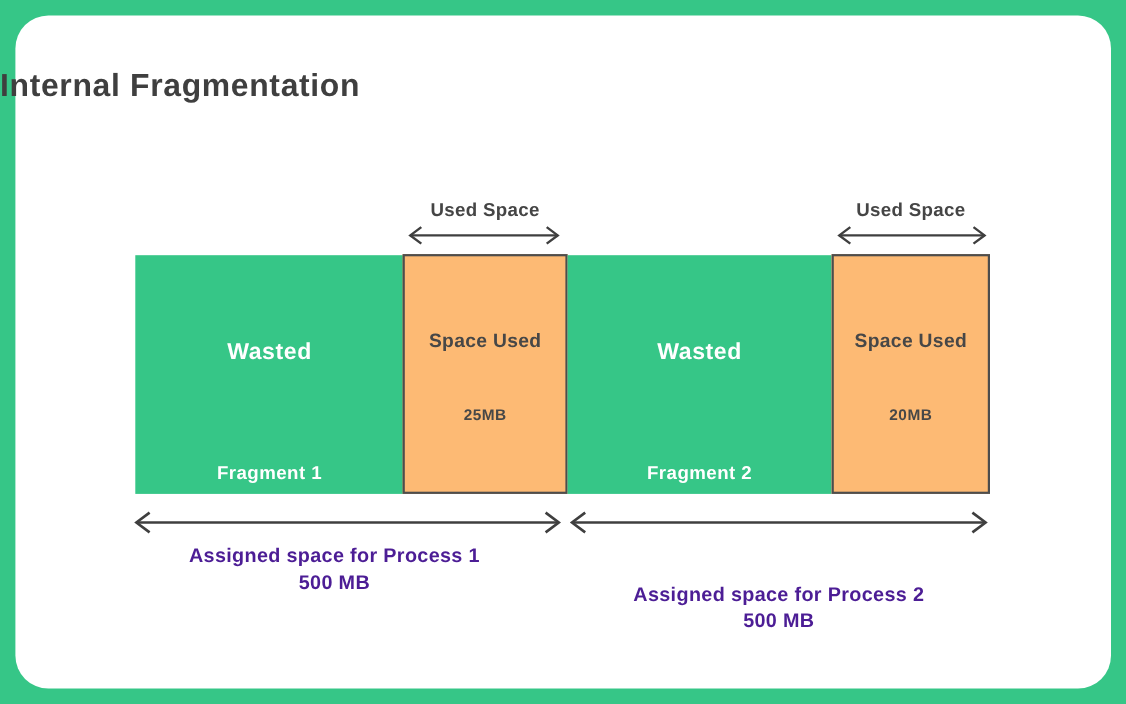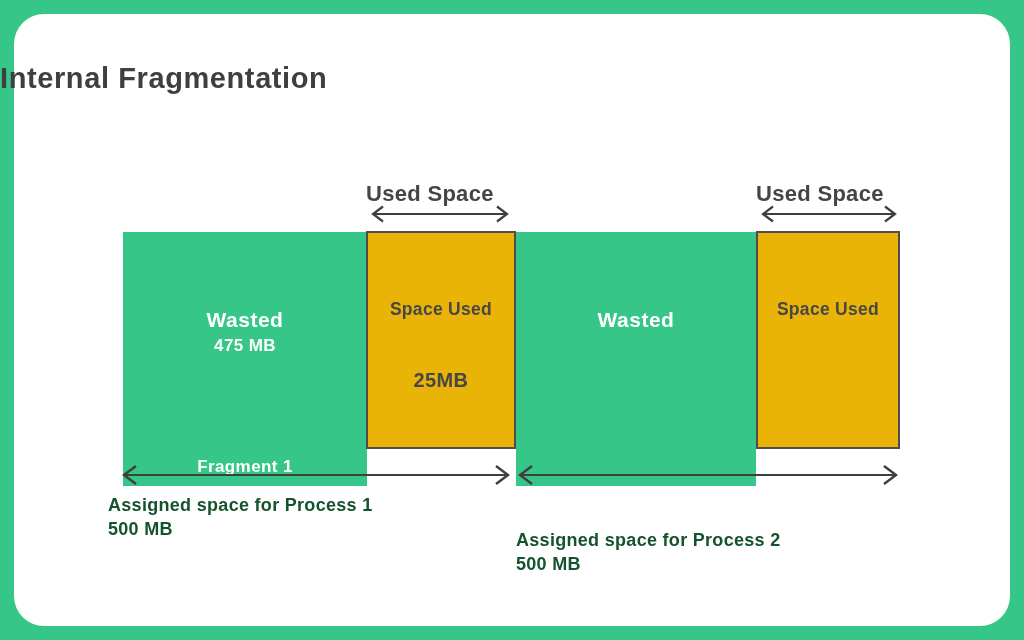--- a/index.html
+++ b/index.html
@@ -18,53 +18,53 @@
   .frame{position:absolute;inset:0;}
   .card{
     position:absolute;left:14px;top:14px;width:996px;height:612px;
     background:var(--card-bg,#fff);border-radius:30px;
   }
   .title{
     position:absolute;top:62px;left:0;width:1024px;text-align:left;
     font-size:29px;font-weight:700;letter-spacing:.6px;color:var(--text-dark,#3F3F3F);
   }
   
-  .block{position:absolute;top:232px;height:254px;}
+  .block{position:absolute;top:232px;height:217px;}
   .block.green{background:var(--accent-green,#36C687);}
   .block.white{
-    top:231px;height:218px;background:#eab308;
+    top:231px;height:218px;background:#fdba74;
     border:2px solid var(--block-border,#4D4D4D);
   }
   .b-g1{left:123px;width:244px;}
   .b-w1{left:366px;width:150px;}
   .b-g2{left:516px;width:240px;}
   .b-w2{left:756px;width:144px;}
   .block .line{position:absolute;left:0;width:100%;text-align:center;}
   .wasted-title{top:76px;font-size:21px;font-weight:700;color:#fff;letter-spacing:.5px;}
   .wasted-amount{top:104px;font-size:17px;font-weight:700;color:#fff;letter-spacing:.4px;}
   .fragment-name{bottom:9px;font-size:17px;font-weight:700;color:#fff;letter-spacing:.4px;margin-top:36px;}
   .used-line1{top:66px;font-size:17.5px;font-weight:700;color:#474747;letter-spacing:.3px;}
   .used-line2{top:89px;font-size:17.5px;font-weight:700;color:#474747;letter-spacing:.3px;}
-  .used-amount{top:136px;font-size:20px;font-weight:700;color:#474747;letter-spacing:.4px;}
+  .used-amount{top:136px;font-size:14px;font-weight:700;color:#474747;letter-spacing:.4px;}
   
   .us-label{
-    position:absolute;top:181px;
-    font-size:22px;font-weight:700;color:#454545;letter-spacing:.3px;
+    position:absolute;top:181px;text-align:center;
+    font-size:17px;font-weight:700;color:#454545;letter-spacing:.3px;
   }
   .us-label-1{left:366px;width:150px;}
   .us-label-2{left:756px;width:144px;}
   .arrow-svg{position:absolute;display:block;}
   .us-arrow-1{left:369px;top:203px;}
   .us-arrow-2{left:759px;top:203px;}
   .bt-arrow-1{left:120px;top:462px;}
   .bt-arrow-2{left:516px;top:462px;}
   
   .assigned{
-    position:absolute;top:493px;text-align:left;
-    font-size:18px;font-weight:700;color:#14532d;line-height:24px;letter-spacing:.3px;
+    position:absolute;top:493px;text-align:center;
+    font-size:18px;font-weight:700;color:#4c1d95;line-height:24px;letter-spacing:.3px;
   }
   .assigned-1{left:108px;width:392px;}
   .assigned-2{left:516px;width:384px;margin-top:35px;}
   svg polyline, svg line{stroke:var(--text-dark,#3F3F3F);}
 </style>
 </head>
 <body>
 
 <div class="frame">
   <div class="card"></div>
@@ -80,35 +80,36 @@
 
   <div class="us-label us-label-2">Used Space</div>
   <svg class="arrow-svg us-arrow-2" width="140" height="22" viewBox="0 0 140 22">
     <line x1="4" y1="11" x2="136" y2="11" stroke-width="2"></line>
     <polyline points="14,3.5 4,11 14,18.5" fill="none" stroke-width="2.2"></polyline>
     <polyline points="126,3.5 136,11 126,18.5" fill="none" stroke-width="2.2"></polyline>
   </svg>
 
   <div class="block green b-g1">
     <div class="line wasted-title">Wasted</div>
-    <div class="line wasted-amount">475 MB</div>
     <div class="line fragment-name">Fragment 1</div>
   </div>
 
   <div class="block white b-w1">
     <div class="line used-line1">Space Used</div>
     <div class="line used-amount">25MB</div>
   </div>
 
   <div class="block green b-g2">
     <div class="line wasted-title">Wasted</div>
+    <div class="line fragment-name">Fragment 2</div>
   </div>
 
   <div class="block white b-w2">
     <div class="line used-line1">Space Used</div>
+    <div class="line used-amount">20MB</div>
   </div>
 
   <svg class="arrow-svg bt-arrow-1" width="392" height="26" viewBox="0 0 392 26">
     <line x1="4" y1="13" x2="388" y2="13" stroke-width="2.2"></line>
     <polyline points="16,4 4,13 16,22" fill="none" stroke-width="2.4"></polyline>
     <polyline points="376,4 388,13 376,22" fill="none" stroke-width="2.4"></polyline>
   </svg>
   <svg class="arrow-svg bt-arrow-2" width="384" height="26" viewBox="0 0 384 26">
     <line x1="4" y1="13" x2="380" y2="13" stroke-width="2.2"></line>
     <polyline points="16,4 4,13 16,22" fill="none" stroke-width="2.4"></polyline>

